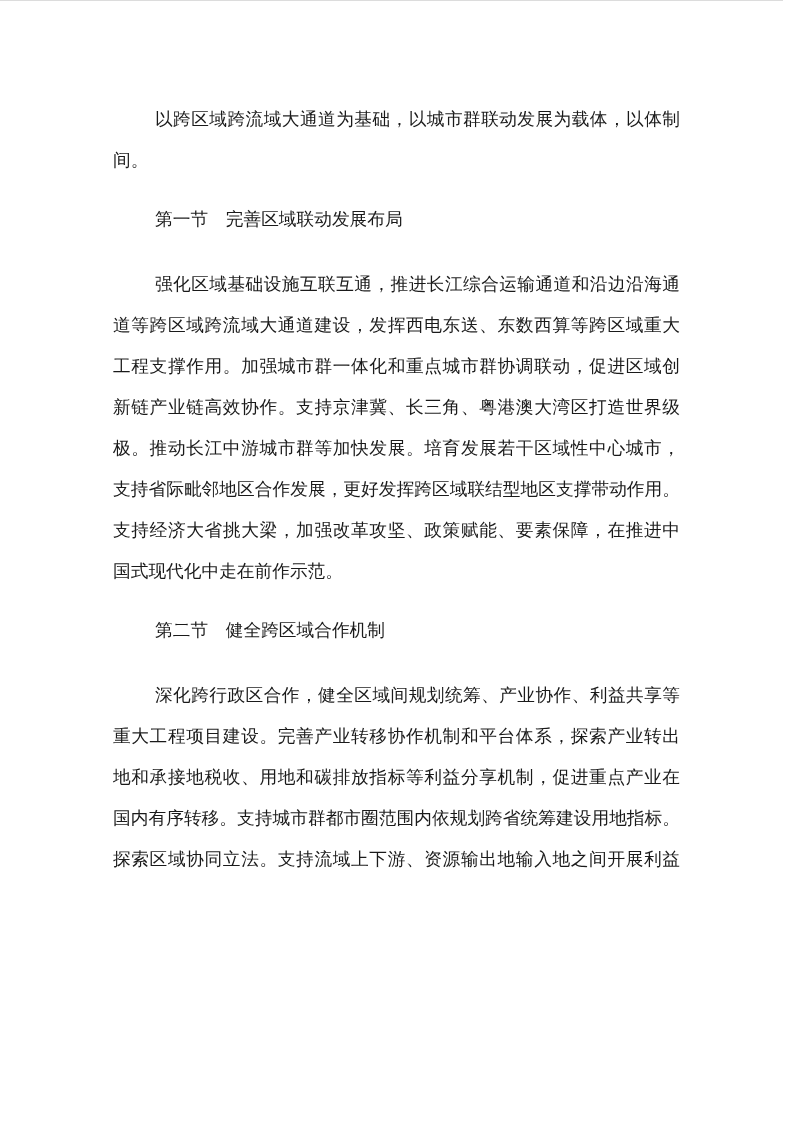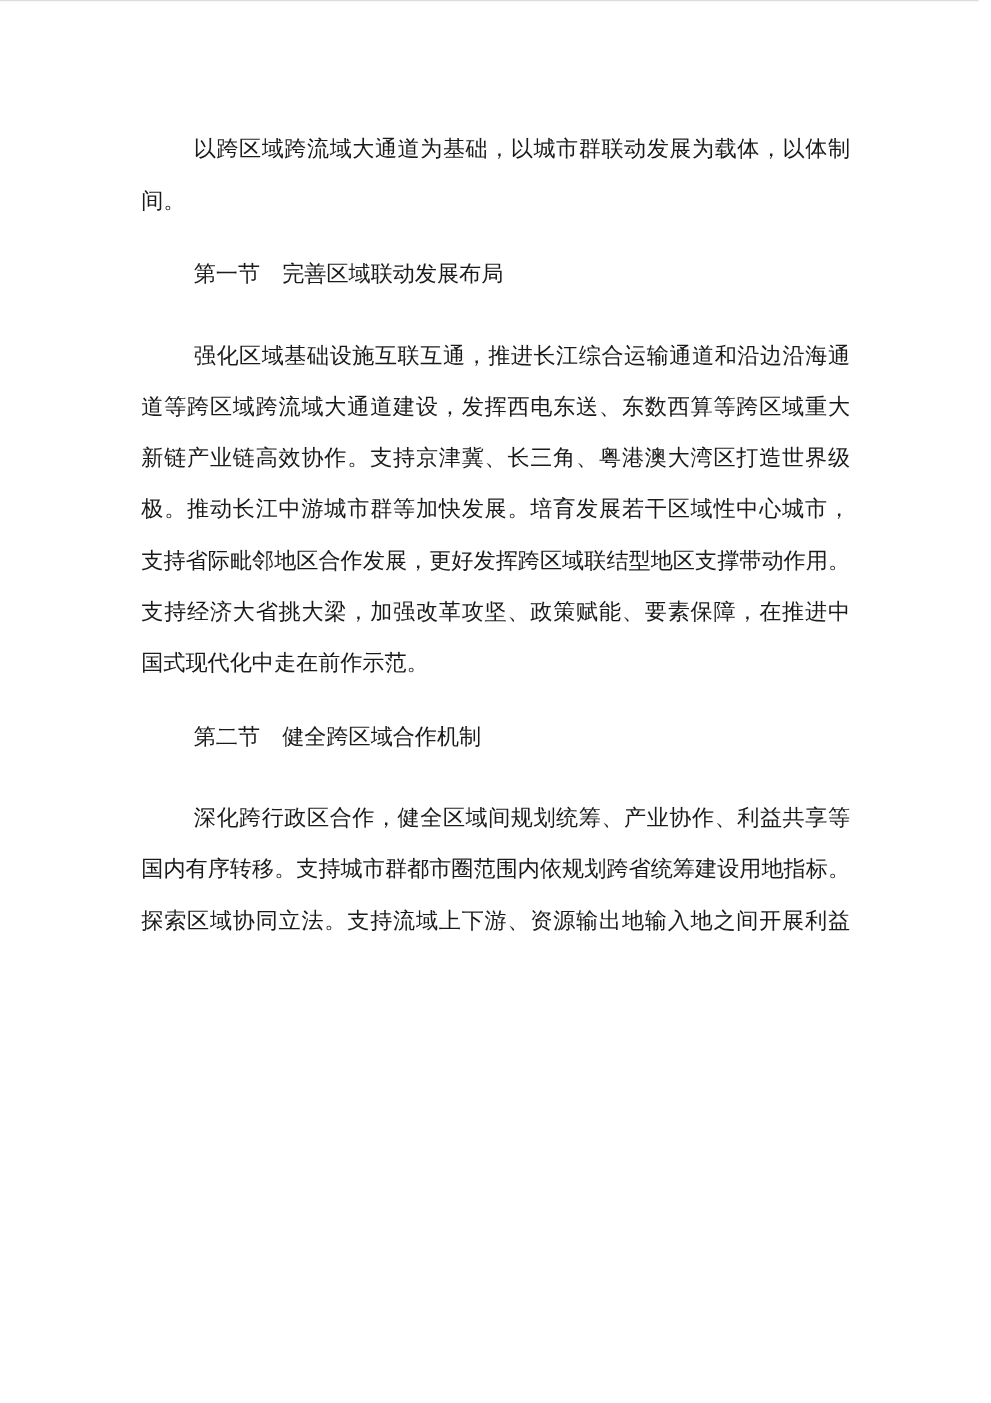--- a/index.html
+++ b/index.html
@@ -55,28 +55,31 @@
       <div class="block body">
         <div class="line indent justify">以跨区域跨流域大通道为基础，以城市群联动发展为载体，以体制</div>
         <div class="line flush">间。</div>
       </div>
       <div class="block heading">
         <div class="line indent flush">第一节　完善区域联动发展布局</div>
       </div>
       <div class="block body">
         <div class="line indent justify">强化区域基础设施互联互通，推进长江综合运输通道和沿边沿海通</div>
         <div class="line justify">道等跨区域跨流域大通道建设，发挥西电东送、东数西算等跨区域重大</div>
+        <div class="line justify">工程支撑作用。加强城市群一体化和重点城市群协调联动，促进区域创</div>
         <div class="line justify">新链产业链高效协作。支持京津冀、长三角、粤港澳大湾区打造世界级</div>
         <div class="line justify">极。推动长江中游城市群等加快发展。培育发展若干区域性中心城市，</div>
         <div class="line justify">支持省际毗邻地区合作发展，更好发挥跨区域联结型地区支撑带动作用。</div>
         <div class="line justify">支持经济大省挑大梁，加强改革攻坚、政策赋能、要素保障，在推进中</div>
         <div class="line flush">国式现代化中走在前作示范。</div>
       </div>
       <div class="block heading">
         <div class="line indent flush">第二节　健全跨区域合作机制</div>
       </div>
       <div class="block body">
         <div class="line indent justify">深化跨行政区合作，健全区域间规划统筹、产业协作、利益共享等</div>
+        <div class="line justify">重大工程项目建设。完善产业转移协作机制和平台体系，探索产业转出</div>
+        <div class="line justify">地和承接地税收、用地和碳排放指标等利益分享机制，促进重点产业在</div>
         <div class="line justify">国内有序转移。支持城市群都市圈范围内依规划跨省统筹建设用地指标。</div>
         <div class="line justify">探索区域协同立法。支持流域上下游、资源输出地输入地之间开展利益</div>
       </div>
     </div>
 </div>
 
 </body></html>

